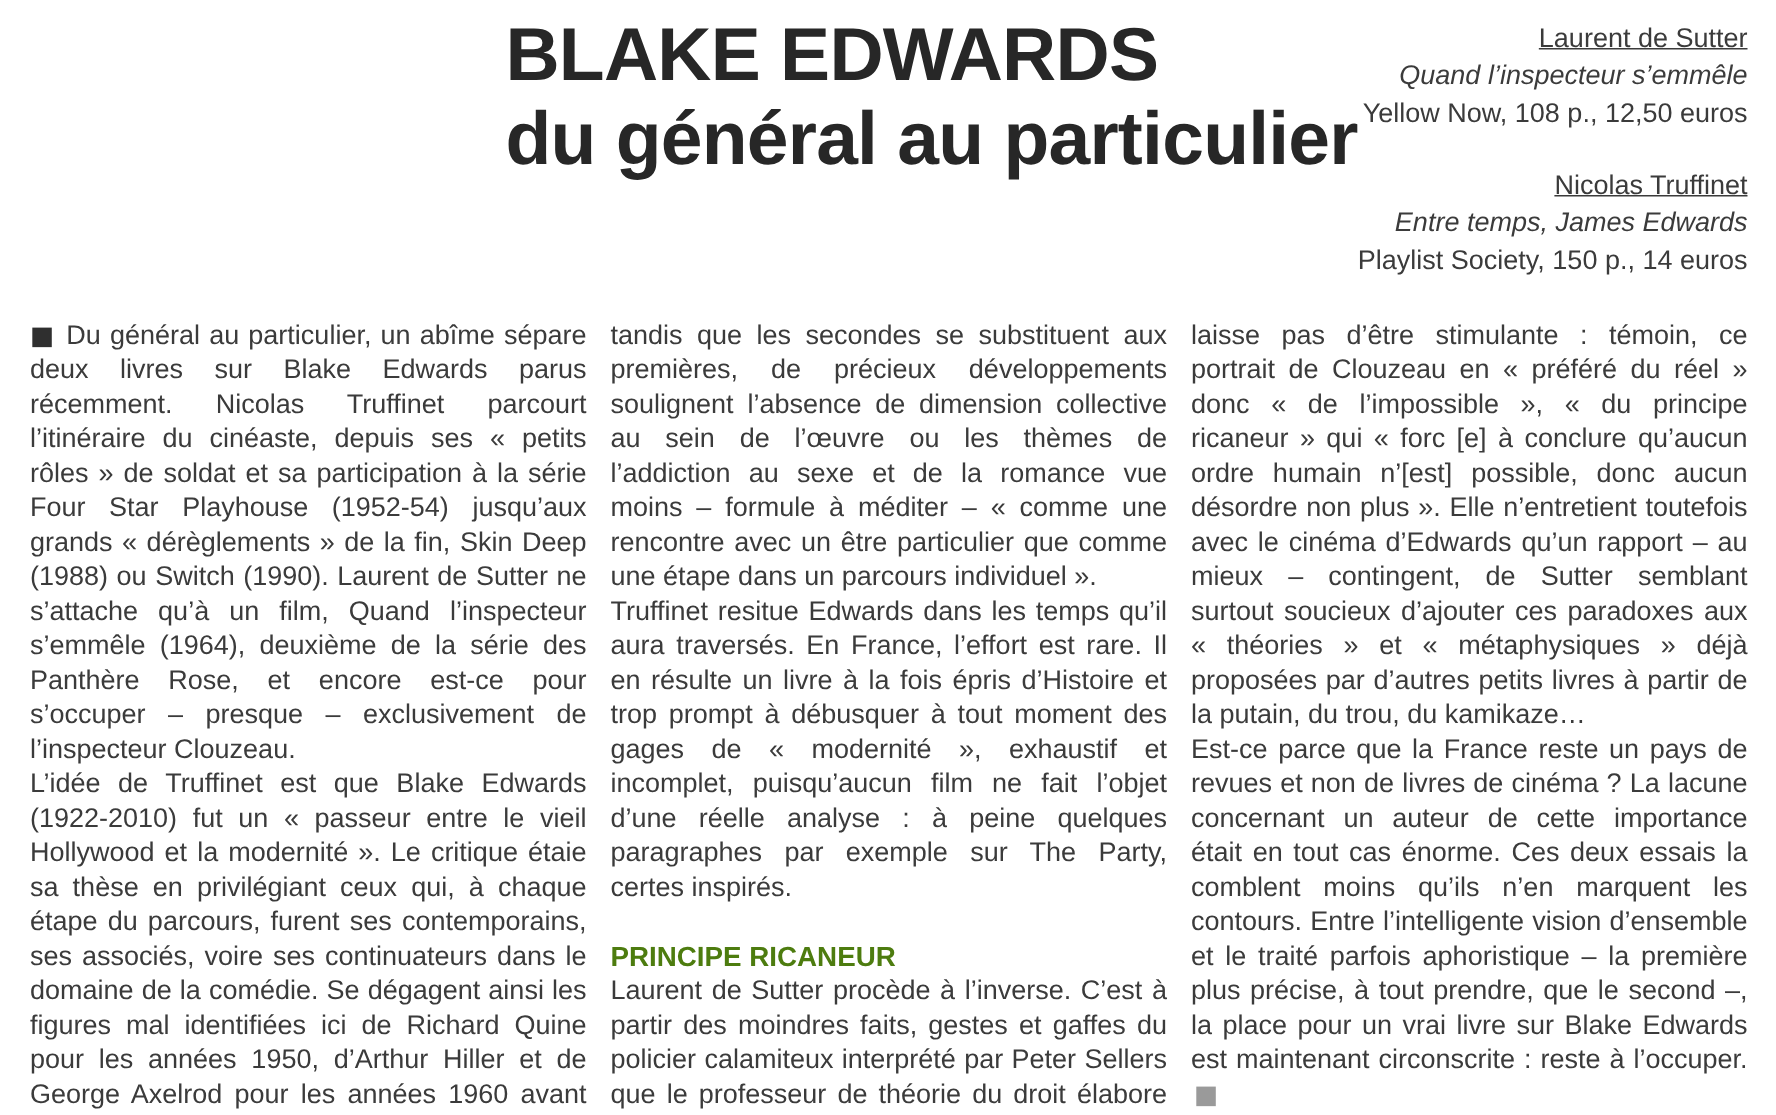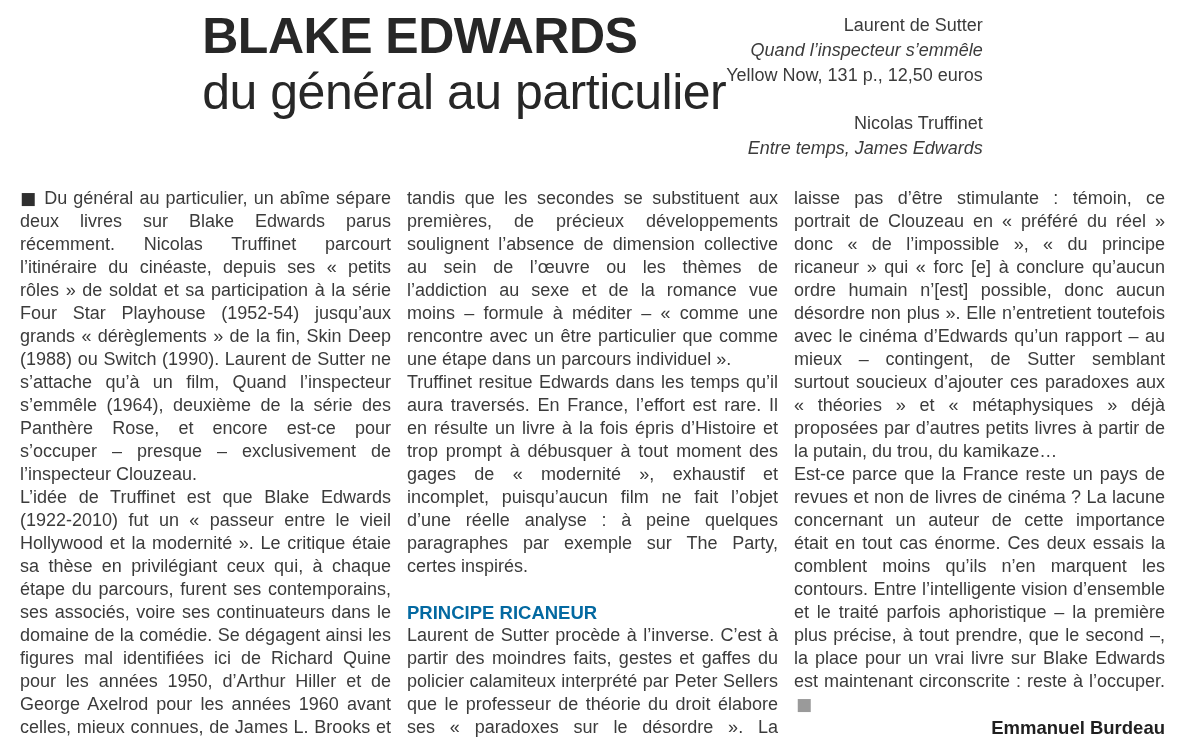--- a/index.html
+++ b/index.html
@@ -7,30 +7,30 @@
     width: 1184px; height: 743px; overflow: hidden;
     font-family: "Liberation Sans", "DejaVu Sans", sans-serif;
     -webkit-font-smoothing: antialiased;
   }
   .page {
     position: relative; width: 1184px; height: 743px;
     box-sizing: border-box; padding: 8px 19px 0 20px;
     background: #ffffff; color: #3b3b3b;
   }
   
-  .header { display: flex; justify-content: center; align-items: flex-start; }
+  .header { display: flex; justify-content: flex-end; align-items: flex-start; }
   .headline {
     font-size: 50px; line-height: 56px; color: #272727;
     letter-spacing: -0.5px; margin-top: 2px;
   }
   .headline .hl1 { font-weight: bold; display: block; }
-  .headline .hl2 { font-weight: normal; display: block; }
+  .headline .hl2 { font-weight: bold; display: block; }
   .credits { text-align: right; font-size: 18px; line-height: 25px; color: #3b3b3b; margin-top: 5px; }
   .book + .book { margin-top: 23px; }
-  .book .author { display: block; }
+  .book .author { display: block; text-decoration: underline; }
   .book .title  { display: block; font-style: italic; }
   .book .publisher { display: block; }
   
   .cols {
     display: flex; gap: 16px; margin-top: 26px;
   }
   .col {
     width: 371px; flex: 0 0 371px;
     font-size: 18px; line-height: 23px;
     text-align: justify; text-justify: inter-word;
@@ -40,21 +40,21 @@
   .it { }
   .sq-lead {
     color: #2f2f2f; font-size: 17px; margin-right: 7px;
     font-family: "DejaVu Sans", sans-serif; line-height: 1;
   }
   .sq-end {
     color: #9a9a9a; font-size: 17px; margin-left: 2px;
     font-family: "DejaVu Sans", sans-serif; line-height: 1;
   }
   .sub-heading {
-    font-weight: bold; color: #0369a1; font-size: 18.5px;
+    font-weight: bold; color: #4d7c0f; font-size: 18.5px;
     margin: 23px 0 0 0 !important; text-align: left; letter-spacing: 0;
   }
   .byline {
     font-weight: bold; color: #1f1f1f; text-align: right; font-size: 18.5px;
   }
 </style>
 </head>
 <body>
 
 <div class="page">
@@ -62,25 +62,26 @@
   <div class="header">
     <h1 class="headline" style="margin:0;">
       <span class="hl1">BLAKE EDWARDS</span>
       <span class="hl2">du général au particulier</span>
     </h1>
 
     <div class="credits">
       <div class="book">
         <span class="author">Laurent de Sutter</span>
         <span class="title">Quand l’inspecteur s’emmêle</span>
-        <span class="publisher">Yellow Now, 131 p., 12,50 euros</span>
+        <span class="publisher">Yellow Now, 108 p., 12,50 euros</span>
       </div>
       <div class="book">
         <span class="author">Nicolas Truffinet</span>
         <span class="title">Entre temps, James Edwards</span>
+        <span class="publisher">Playlist Society, 150 p., 14 euros</span>
       </div>
     </div>
   </div>
 
   <div class="cols">
 
     <div class="col">
       <p>
         <span class="sq-lead">■</span><span>Du général au particulier, un abîme sépare deux livres sur Blake Edwards parus récemment. Nicolas Truffinet parcourt l’itinéraire du cinéaste, depuis ses « petits rôles » de soldat et sa participation à la série </span><span class="it">Four Star Playhouse</span><span> (1952-54) jusqu’aux grands « dérèglements » de la fin, </span><span class="it">Skin Deep</span><span> (1988) ou </span><span class="it">Switch</span><span> (1990). Laurent de Sutter ne s’attache qu’à un film, </span><span class="it">Quand l’inspecteur s’emmêle</span><span> (1964), deuxième de la série des Panthère Rose, et encore est-ce pour s’occuper – presque – exclusivement de l’inspecteur Clouzeau.</span>
       </p>

